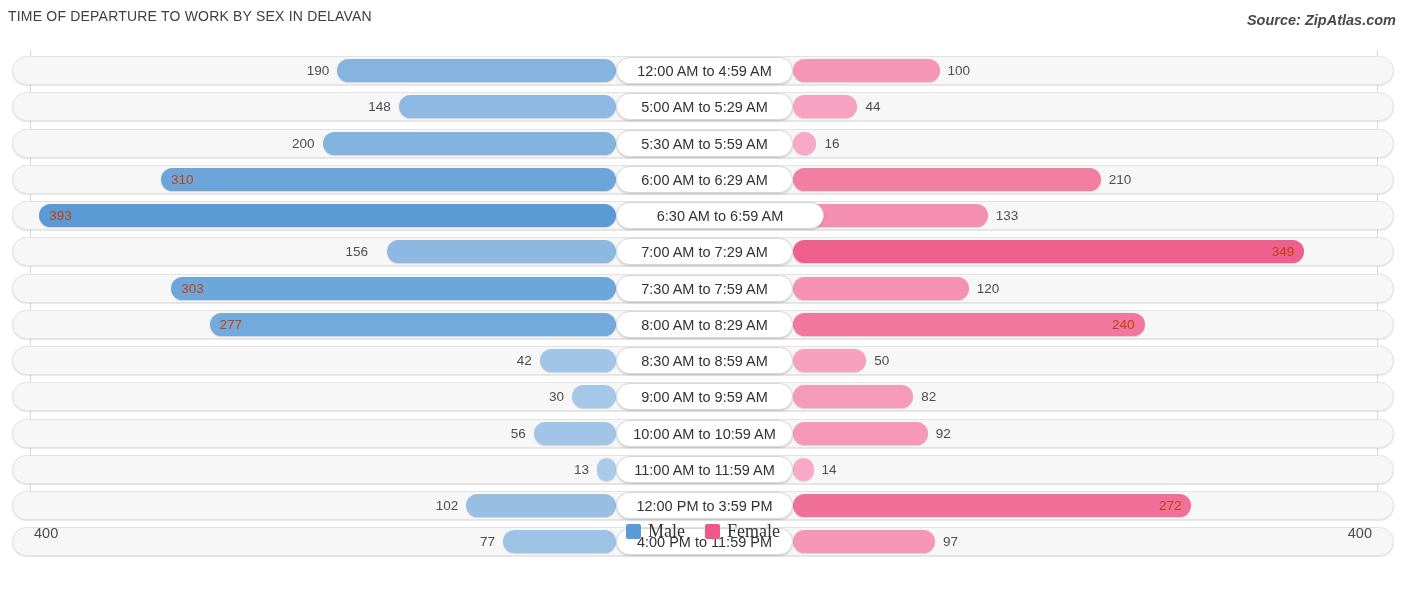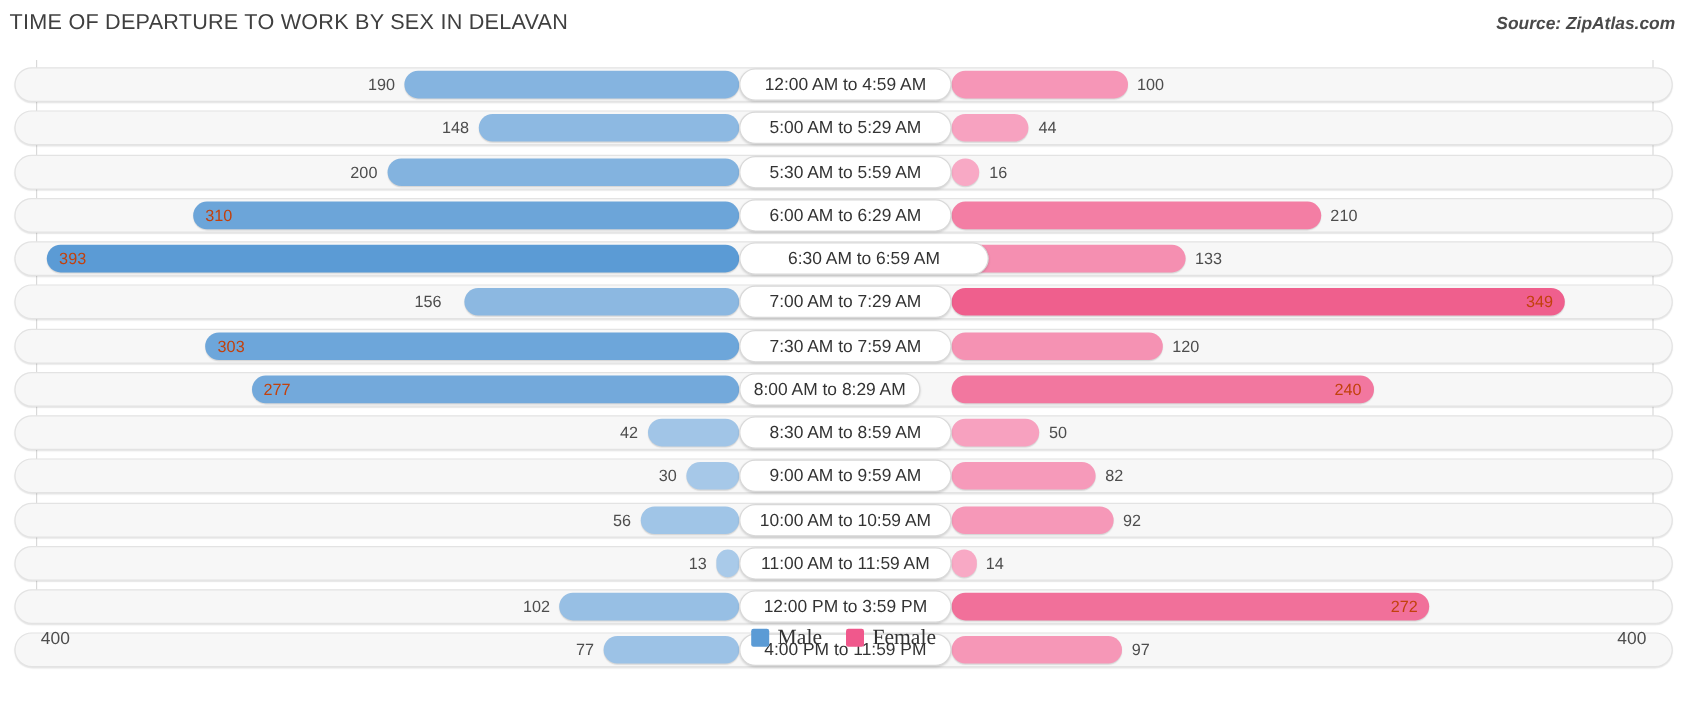--- a/index.html
+++ b/index.html
@@ -9,21 +9,21 @@
     font-family:"Liberation Sans", sans-serif;
     color:#3a3a3a;
     overflow:hidden;
   }
   .page{position:relative;width:1406px;height:595px;}
 
   
   .hdr{position:absolute;left:0;top:0;width:1406px;height:42px;}
   .title{
     position:absolute;left:8px;top:8px;
-    font-size:18px;letter-spacing:.2px;
+    font-size:14px;letter-spacing:.2px;
     color:#3f3f3f;font-weight:400;white-space:nowrap;
   }
   .source{
     position:absolute;right:10px;top:12px;
     font-size:14.5px;font-style:italic;font-weight:bold;
     color:#4a4a4a;white-space:nowrap;
   }
 
   
   .plot{position:absolute;left:0;top:50px;width:1406px;height:505px;}
@@ -139,21 +139,21 @@
           <div class="val in" style="left: 168.347px;">303</div>
           <div class="bar female" style="left: 780px; width: 175.8px; background: rgb(245, 146, 179);"></div>
           <div class="val out" style="left: 963.8px;">120</div>
           <div class="center-pill" style="left: 603px; width: 177px;">7:30 AM to 7:59 AM</div>
         </div>
         <div class="row" style="top: 259.75px;">
           <div class="bar male" style="left: 196.502px; width: 406.498px; background: rgb(115, 169, 219);"></div>
           <div class="val in" style="left: 206.502px;">277</div>
           <div class="bar female" style="left: 780px; width: 351.6px; background: rgb(242, 119, 159);"></div>
           <div class="val in" style="left: 1083.6px; width: 38px; text-align: right;">240</div>
-          <div class="center-pill" style="left: 603px; width: 151px;">8:00 AM to 8:29 AM</div>
+          <div class="center-pill" style="left: 603px; width: 177px;">8:00 AM to 8:29 AM</div>
         </div>
         <div class="row" style="top: 296px;">
           <div class="bar male" style="left: 526.69px; width: 76.31px; background: rgb(161, 197, 231);"></div>
           <div class="val out" style="left: 480.69px; width: 38px; text-align: right;">42</div>
           <div class="bar female" style="left: 780px; width: 73.25px; background: rgb(247, 161, 191);"></div>
           <div class="val out" style="left: 861.25px;">50</div>
           <div class="center-pill" style="left: 603px; width: 177px;">8:30 AM to 8:59 AM</div>
         </div>
         <div class="row" style="top: 332.25px;">
           <div class="bar male" style="left: 558.975px; width: 44.025px; background: rgb(166, 200, 232);"></div>

